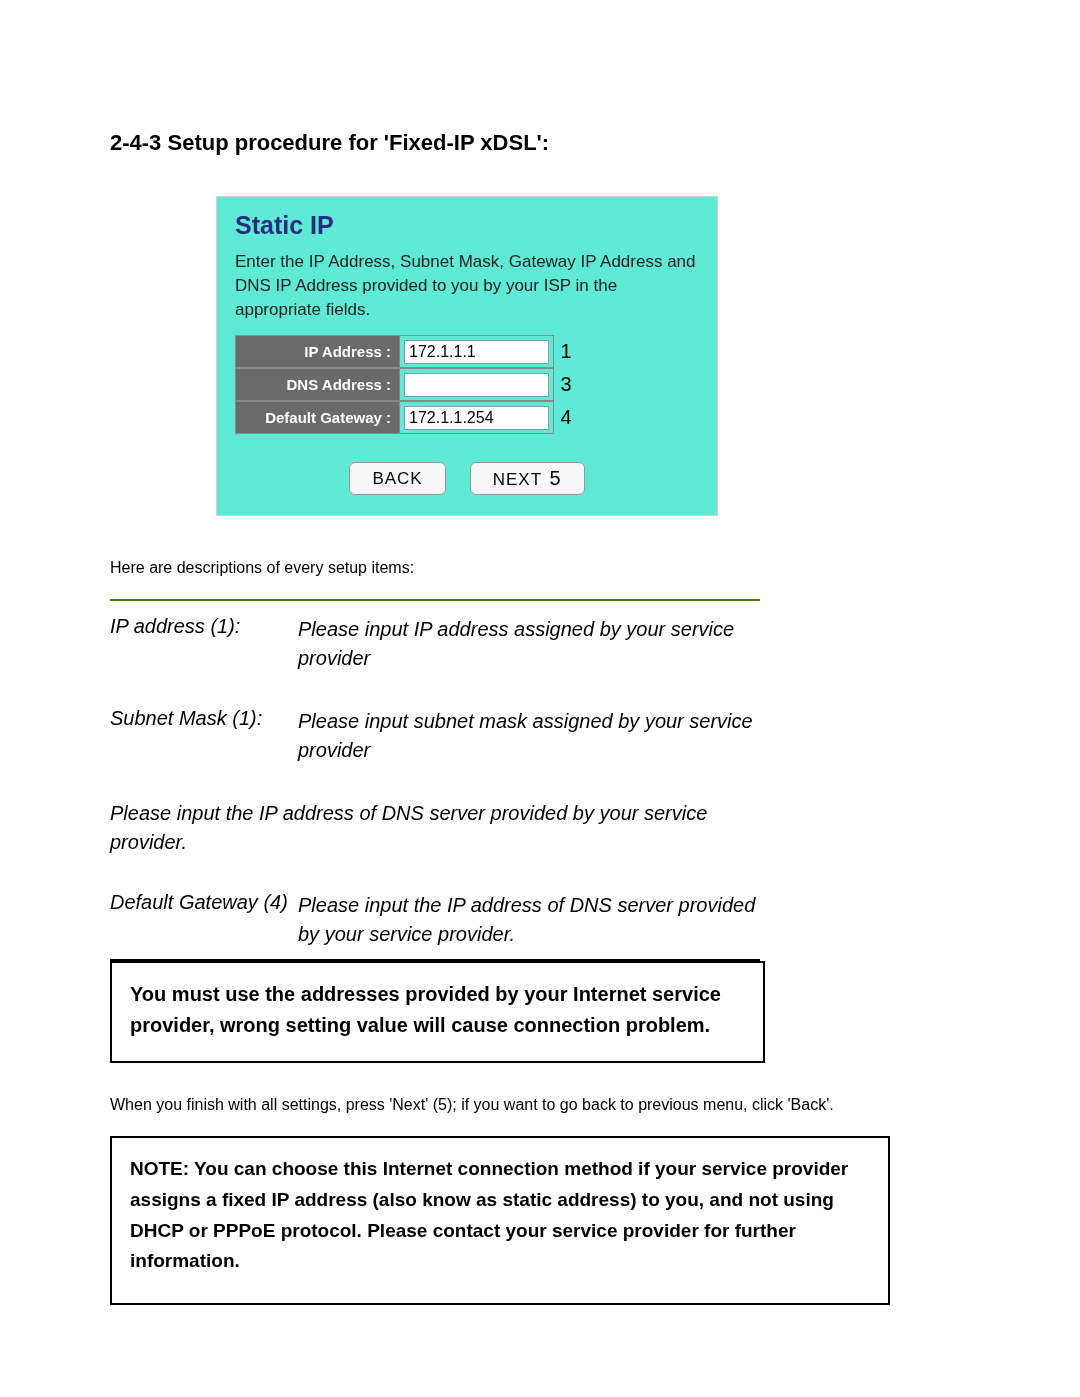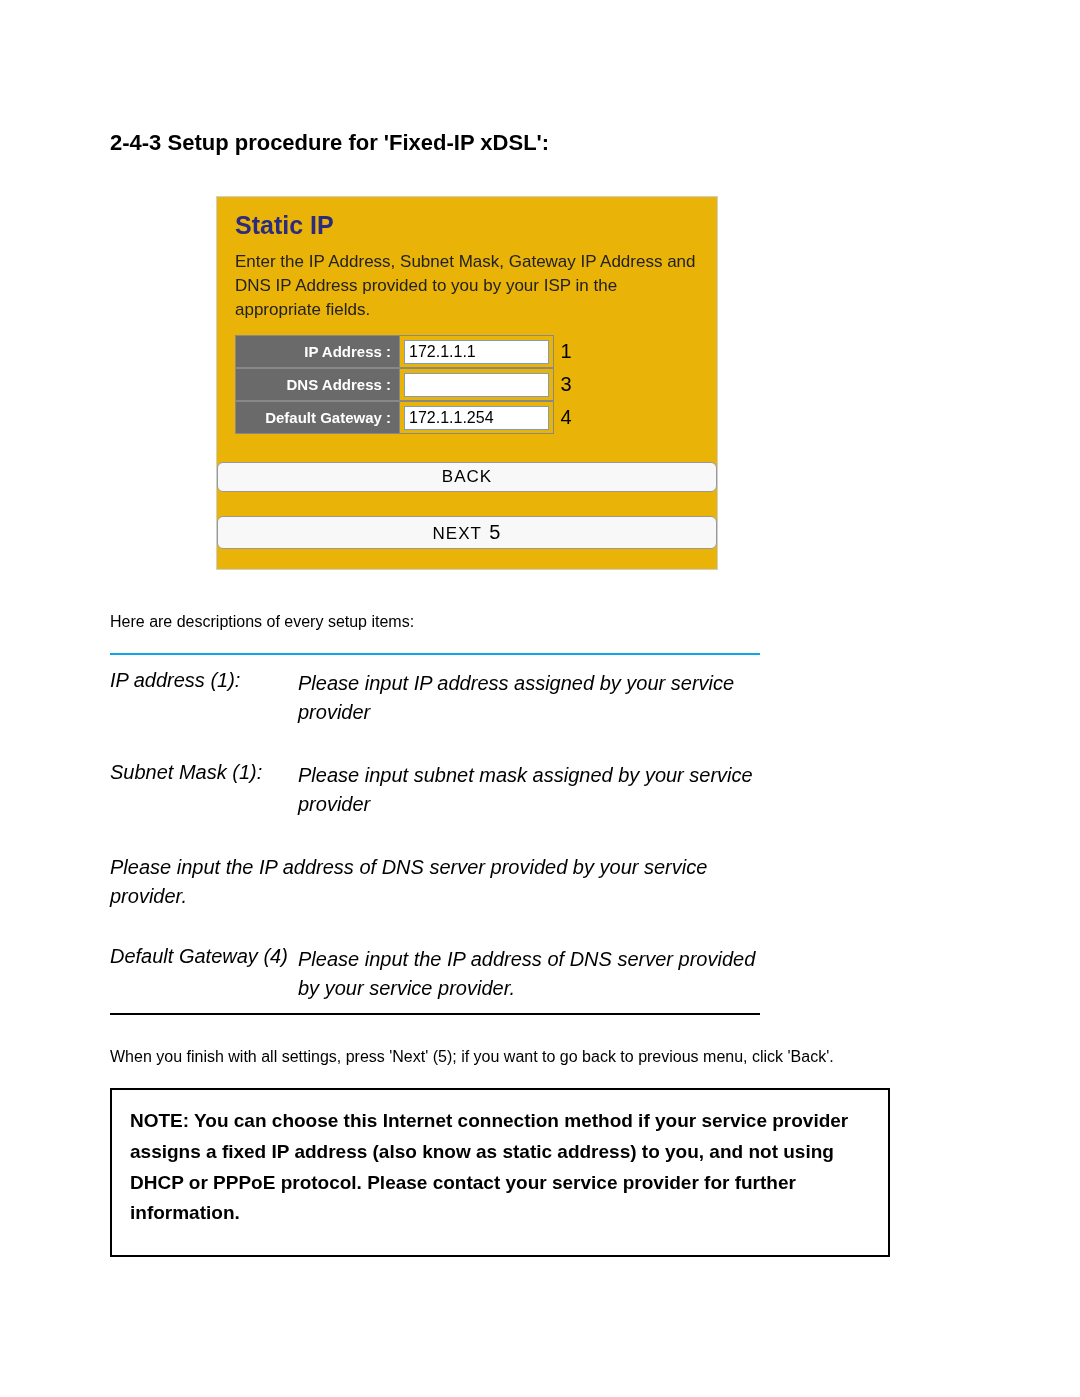--- a/index.html
+++ b/index.html
@@ -18,21 +18,21 @@
   .section-title {
     font-size: 22px;
     font-weight: bold;
     margin-bottom: 40px;
   }
 
   
   .router-panel {
     width: 500px;
     margin: 0 0 40px 106px;
-    background: #eab308;
+    background: #5eead4;
     border: 1px solid #cfcfcf;
     font-family: Arial, sans-serif;
   }
   .router-title {
     font-size: 25px;
     font-weight: bold;
     color: #2b2b7f;
     padding: 14px 18px 6px 18px;
   }
   .router-desc {
@@ -88,21 +88,20 @@
     justify-content: center;
     font-size: 20px;
     font-weight: normal;
   }
 
   .router-buttons {
     display: flex;
     justify-content: center;
     gap: 24px;
     padding: 18px 0 20px 0;
-    flex-direction: column;
   }
   .router-btn {
     font-family: Arial, sans-serif;
     font-size: 17px;
     letter-spacing: 1px;
     padding: 4px 22px;
     background: #f8f8f8;
     border: 1px solid #999;
     border-radius: 6px;
     cursor: pointer;
@@ -112,21 +111,21 @@
     margin-left: 2px;
   }
 
   
   .body-text {
     font-size: 16px;
     line-height: 1.55;
     margin: 30px 0 18px 0;
   }
   .desc-table {
-    border-top: 2px solid #0ea5e9;
+    border-top: 2px solid #4d7c0f;
     border-bottom: 2px solid #000;
     width: 650px;
   }
   .desc-row {
     display: flex;
     padding: 14px 0 20px 0;
   }
   .desc-row.last { padding-bottom: 10px; }
   .desc-term {
     width: 188px;
@@ -223,18 +222,19 @@
     </div>
     <div class="desc-row">
       <div class="desc-def">Please input the IP address of DNS server provided by your service provider.</div>
     </div>
     <div class="desc-row last">
       <div class="desc-term">Default Gateway (4)</div>
       <div class="desc-def">Please input the IP address of DNS server provided   by your service provider.</div>
     </div>
   </div>
 
+  <div class="warn-box">You must use the addresses provided by your Internet service provider, wrong setting value will cause connection problem.</div>
 
   <div class="body-text">When you finish with all settings, press 'Next' (5); if you want to go back to previous menu, click 'Back'.</div>
 
   <div class="note-box">NOTE: You can choose this Internet connection method if your service provider assigns a fixed IP address (also know as static address) to you, and not using DHCP or PPPoE protocol. Please contact your service provider for further information.</div>
 
 </div>
 
 </body></html>

